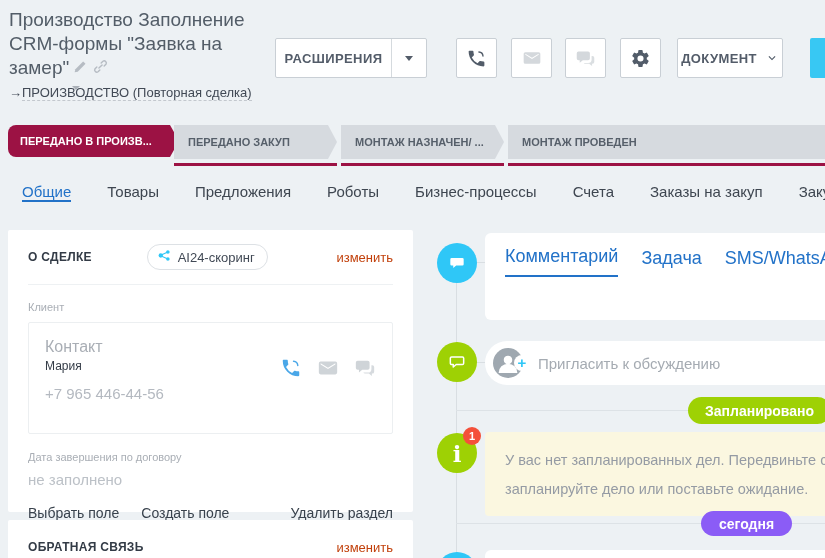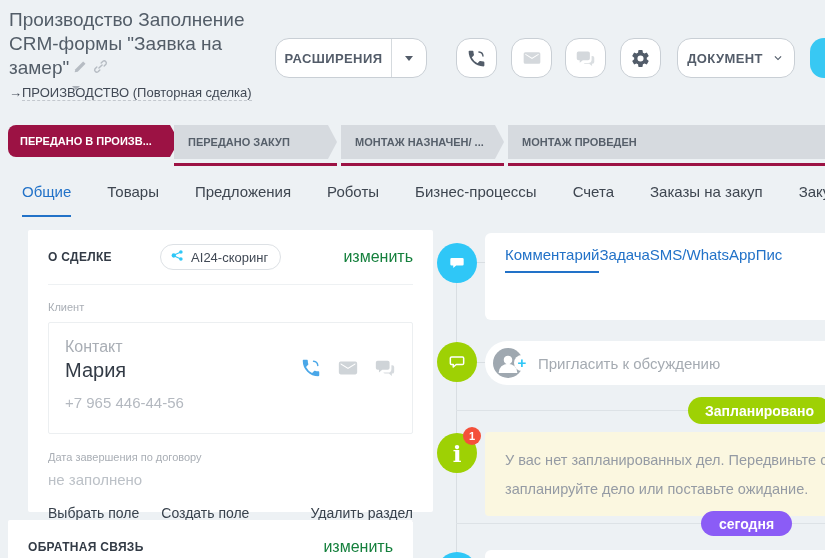--- a/index.html
+++ b/index.html
@@ -10,91 +10,91 @@
   
   .title-block { position:absolute; left:9px; top:8px; width:262px; }
   .deal-title { font-size:19px; line-height:24px; color:#535d68; }
   .title-icons { display:inline-flex; gap:6px; vertical-align:baseline; margin-left:4px; }
   .title-icons svg { cursor:pointer; }
   .pipeline-sel { margin-top:3px; font-size:13px; line-height:19px; color:#414955; cursor:pointer; position:relative; }
   .pipeline-sel .dash-text { border-bottom:1px dashed #c3c8ce; }
   .pipeline-caret { position:absolute; left:72px; top:86px; width:0; height:0;
      border-left:4px solid transparent; border-right:4px solid transparent; border-top:4px solid #aab0b7; }
 
-  .btn { position:absolute; top:38px; height:40px; background:#fff; border:1px solid #c9cfd5; border-radius:14px;
+  .btn { position:absolute; top:38px; height:40px; background:#fff; border:1px solid #c9cfd5; border-radius:2px;
          display:flex; align-items:center; justify-content:center; cursor:pointer;
          font-size:13px; font-weight:bold; letter-spacing:.4px; color:#535c69; }
   .btn svg { display:block; }
   #btn-extensions { left:275px; width:152px; padding:0; }
   #btn-extensions .lbl { flex:1; text-align:center; }
   #btn-extensions .split { width:35px; height:100%; border-left:1px solid #d5dade; display:flex; align-items:center; justify-content:center; }
   .caret-down { width:0; height:0; border-left:4px solid transparent; border-right:4px solid transparent; border-top:5px solid #535c69; }
   #btn-phone  { left:456px; width:41px; }
   #btn-mail   { left:511px; width:41px; }
   #btn-chat   { left:565px; width:41px; }
   #btn-gear   { left:620px; width:41px; }
-  #btn-doc    { left:677px; width:118px; gap:8px; }
+  #btn-doc    { left:677px; width:106px; gap:8px; }
   #btn-teal   { left:810px; width:40px; background:#38c8f3; border:none; }
   .icon-dark { color:#525c69; } .icon-muted { color:#d4d8dc; }
 
   
   .stages { position:absolute; left:8px; top:125px; width:830px; height:32px; display:flex; gap:4px; }
   .stage { flex:0 0 163px; cursor:pointer; }
   .stage:first-child { flex:0 0 162px; }
   .stage:last-child { flex:1 0 160px; }
   .stage .chev { height:34px; background:#d6dadf; color:#565f6a; font-size:11px; font-weight:bold;
       display:flex; align-items:center; padding:16px 14px; white-space:nowrap; overflow:hidden;
       clip-path:polygon(0 0, calc(100% - 9px) 0, 100% 50%, calc(100% - 9px) 100%, 0 100%); }
   .stage .bar { height:3px; background:#9c1244; margin-top:4px; }
   .stage.active { position:relative; background:#9c1244; border-radius:8px 0 0 8px; height:32px;
       display:flex; align-items:center; padding:0 12px; color:#fff; font-size:11px; font-weight:bold; white-space:nowrap; }
   .stage.active::after { content:""; position:absolute; right:-9px; top:0; width:0; height:0;
       border-top:16px solid transparent; border-bottom:16px solid transparent; border-left:9px solid #9c1244; }
 
   
   .tabs { position:absolute; left:22px; top:183px; display:flex; gap:36px; font-size:15px; color:#3e4650; white-space:nowrap; }
-  .tab { cursor:pointer; padding-bottom:15px; }
+  .tab { cursor:pointer; padding-bottom:0; }
   .tab.active { color:#2272c8; border-bottom:2px solid #2272c8; }
 
   
   .card { position:absolute; left:8px; width:405px; background:#fff; border-radius:2px; }
-  #deal-card { top:230px; height:282px; padding:0 20px;margin-left:20px; }
+  #deal-card { top:230px; height:282px; padding:0 20px; }
   #feedback-card { top:520px; height:80px; padding:0 20px; }
   .card-head { display:flex; align-items:center; height:54px; }
   .card-title { font-size:12px; font-weight:bold; color:#333b46; letter-spacing:.3px; flex:0 0 auto; }
-  .edit-link { margin-left:auto; font-size:16px; color:#15803d; cursor:pointer; }
+  .edit-link { margin-left:auto; font-size:13px; color:#c2410c; cursor:pointer; }
   .scoring-badge { margin-left:auto; margin-right:14px; display:flex; align-items:center; gap:6px;
       border:1px solid #dde1e5; border-radius:13px; height:26px; padding:0 12px 0 9px;
       font-size:13px; color:#414955; cursor:pointer; background:#fff; }
   .hr { border-top:1px solid #eef1f3; }
   .field-label { font-size:11px; color:#a9aeb5; }
   #client-label { margin-top:16px; }
   .contact-box { margin-top:9px; border:1px solid #eceff1; border-radius:2px; padding:15px 16px; position:relative; height:112px; }
   .contact-type { font-size:16px; color:#a9aeb5; }
-  .contact-name { font-size:20px; color:#333b46; margin-top:3px; cursor:pointer; }
+  .contact-name { font-size:12px; color:#333b46; margin-top:3px; cursor:pointer; }
   .contact-phone { font-size:15px; color:#b4b9c0; margin-top:12px; }
   .contact-icons { position:absolute; right:16px; top:34px; display:flex; gap:15px; align-items:center; }
   .contact-icons svg { cursor:pointer; }
   #date-label { margin-top:17px; }
   .empty-val { font-size:15px; color:#bcc1c7; margin-top:8px; }
   .links-row { margin-top:17px; display:flex; font-size:14px; color:#39424d; }
   .dashed-link { border-bottom:1px dashed #b9bec5; cursor:pointer; }
   .links-row .gap { width:22px; }
   .links-row .spacer { flex:1; }
 
   
   .vline { position:absolute; left:456px; top:263px; bottom:0; width:1px; background:#d9dee2; }
   .hstub { position:absolute; height:1px; background:#d9dee2; }
   .tl-circle { position:absolute; width:40px; height:40px; border-radius:50%; display:flex; align-items:center; justify-content:center; }
   .tl-blue { background:#2fc7f7; } .tl-green { background:#9ed104; }
   .divider { position:absolute; left:456px; width:389px; height:1px; background:#dde2e6; }
 
   .tl-box { position:absolute; left:485px; width:360px; background:#fff; border-radius:6px; }
   #composer { top:233px; height:87px; padding:13px 20px 0; }
-  .composer-tabs { display:flex; font-size:15px; color:#2272c8; white-space:nowrap; }
+  .composer-tabs { display:flex; gap:23px; font-size:18px; color:#2272c8; white-space:nowrap;align-items:flex-end; }
   .ctab { cursor:pointer; padding-bottom:8px; }
   .ctab.active { border-bottom:2px solid #2272c8; }
   .comment-input { margin-top:13px; font-size:15px; color:#a5abb2; cursor:text; }
 
   #invite-pill { top:341px; height:44px; border-radius:22px; display:flex; align-items:center; padding-left:8px; cursor:pointer; }
   .avatar-wrap { position:relative; width:30px; height:30px; flex:0 0 auto; }
   .avatar { width:30px; height:30px; border-radius:50%; background:#9fa8b0; overflow:hidden; display:flex; align-items:center; justify-content:center; }
   .plus-badge { position:absolute; right:-7px; top:7px; width:16px; height:16px; border-radius:50%; background:#fff;
       color:#2fc7f7; font-size:15px; font-weight:bold; line-height:15px; text-align:center; }
   #invite-text { margin-left:15px; font-size:15px; color:#a5abb2; }

